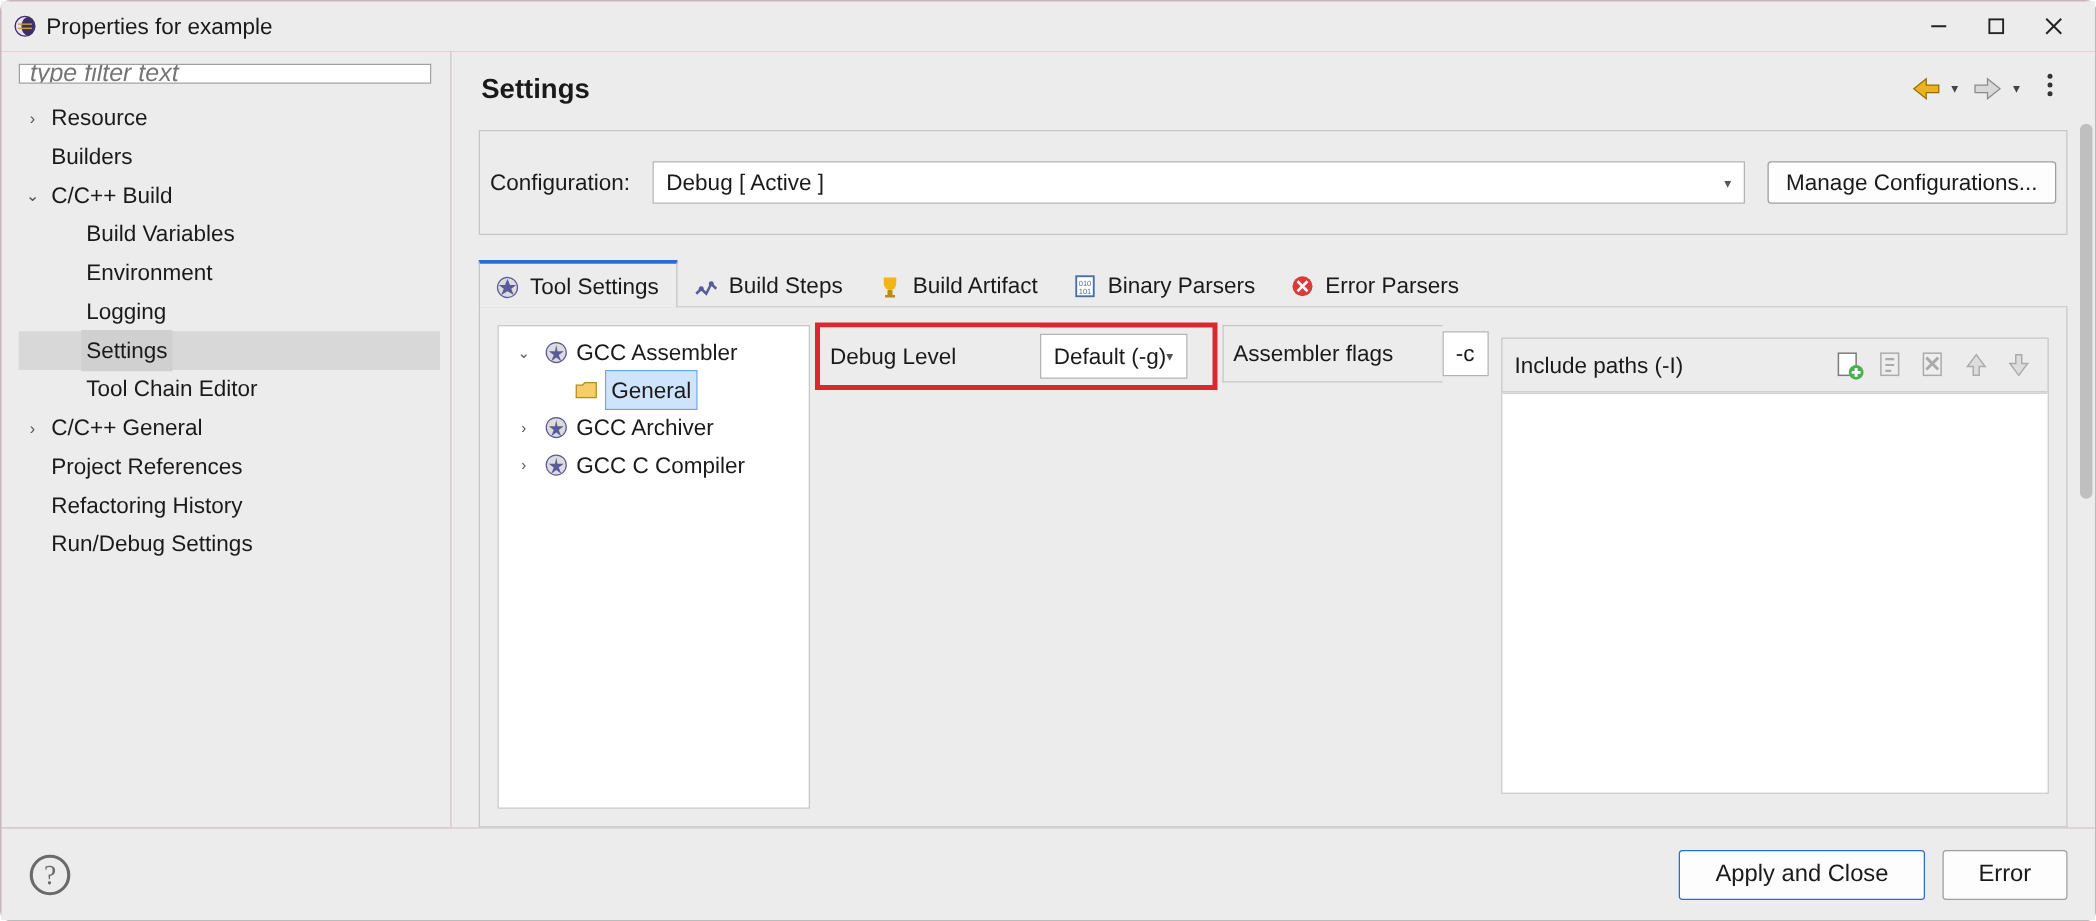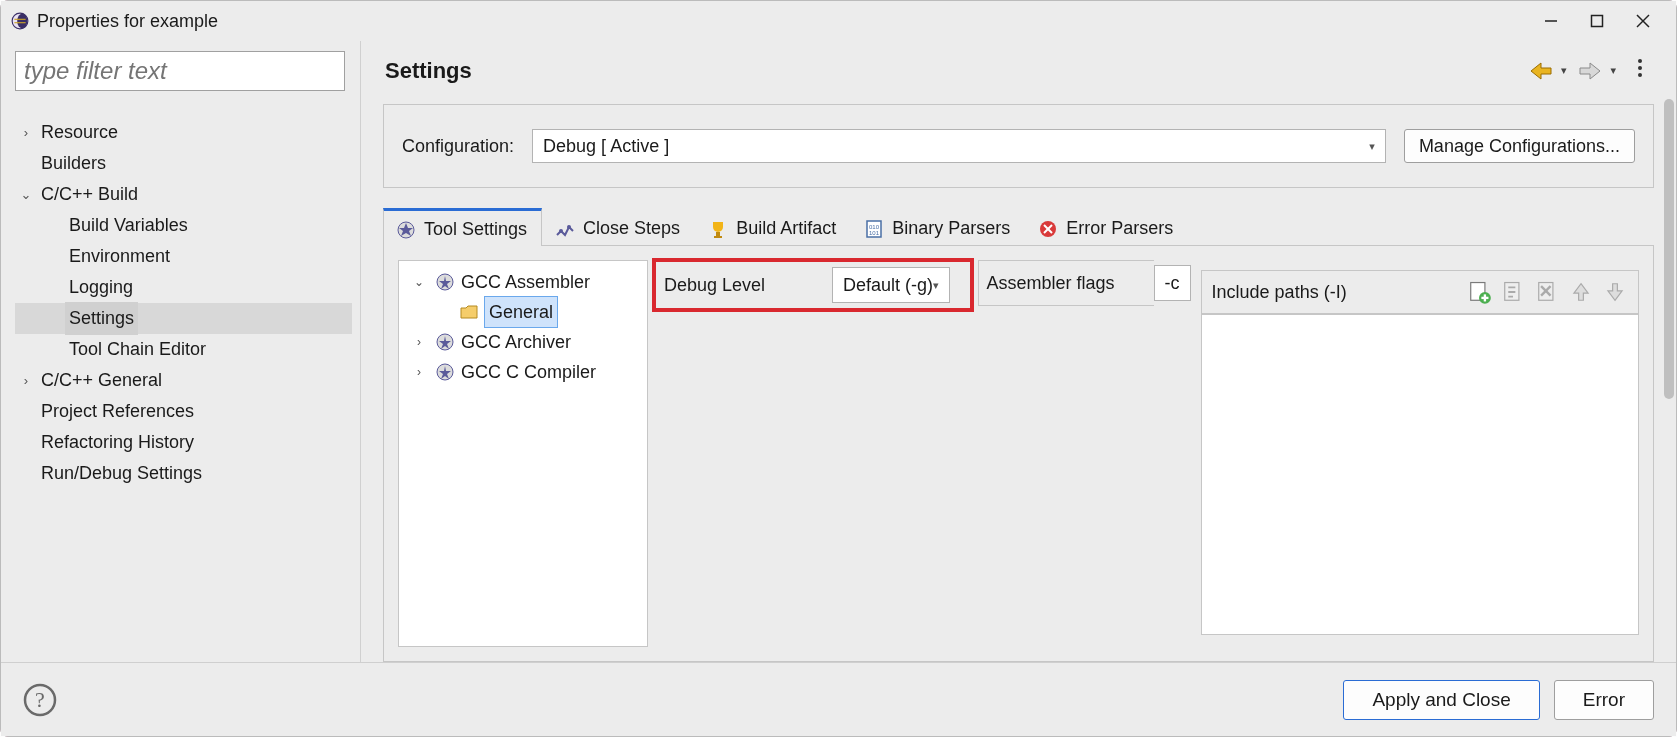--- a/index.html
+++ b/index.html
@@ -50,28 +50,28 @@
   .sidebar {
     width: 360px;
     background: #ececec;
     border-right: 1px solid #d0d0d0;
     padding: 10px 8px 10px 14px;
     display: flex;
     flex-direction: column;
   }
   .filter-input {
     width: 330px;
-    height: 40px;
+    height: 16px;
     border: 1px solid #a0a0a0;
     background: #fff;
     padding: 0 8px;
-    font-size: 24px;
+    font-size: 20px;
     font-style: italic;
     color: #888;
-    margin-bottom: 26px;
+    margin-bottom: 12px;
   }
   .tree { font-size: 18px; line-height: 31px; }
   .tree .row { display: flex; align-items: center; height: 31px; }
   .tree .tw { width: 22px; text-align: center; color: #555; font-size: 13px; }
   .tree .indent1 { padding-left: 0; }
   .tree .indent2 { padding-left: 28px; }
   .tree .selected { background: #d8d8d8; }
   .tree .label { padding: 1px 4px; }
   .tree .selected .label { background: #d0d0d0; }
 
@@ -99,21 +99,21 @@
   .nav-arrow svg { width: 24px; height: 20px; }
   .drop-caret { font-size: 11px; color: #444; padding: 0 8px 0 4px; }
   .menu-dots { padding: 0 6px 0 10px; }
   .menu-dots svg { width: 12px; height: 22px; }
 
   
   .config-panel {
     margin: 10px 22px;
     border: 1px solid #c6c6c6;
     background: #ececec;
-    padding: 24px 18px;
+    padding: 24px 8px;
     display: flex;
     align-items: center;
     gap: 18px;
   }
   .config-panel .lbl { font-size: 18px; }
   .config-select {
     flex: 1;
     height: 34px;
     border: 1px solid #b3b3b3;
     background: #fff;
@@ -410,21 +410,21 @@
                 <path d="M10 3 L12 8 L17 8 L13 11 L15 16 L10 13 L5 16 L7 11 L3 8 L8 8 Z" fill="#5a5a9a"></path>
               </svg></span>
           <span>Tool Settings</span>
         </div>
         <div class="tab">
           <span class="ticon"><svg viewBox="0 0 20 20">
                 <path d="M2 16 L6 12 L10 16 L14 8 L18 12" fill="none" stroke="#5a5a9a" stroke-width="2"></path>
                 <circle cx="6" cy="12" r="2" fill="#5a5a9a"></circle>
                 <circle cx="14" cy="8" r="2" fill="#5a5a9a"></circle>
               </svg></span>
-          <span>Close Steps</span>
+          <span>Build Steps</span>
         </div>
         <div class="tab">
           <span class="ticon"><svg viewBox="0 0 20 20">
                 <path d="M5 3 H15 V8 A5 5 0 0 1 5 8 Z" fill="#f2b417"></path>
                 <rect x="8" y="13" width="4" height="4" fill="#c08a10"></rect>
                 <rect x="6" y="17" width="8" height="2" fill="#c08a10"></rect>
               </svg></span>
           <span>Build Artifact</span>
         </div>
         <div class="tab">

